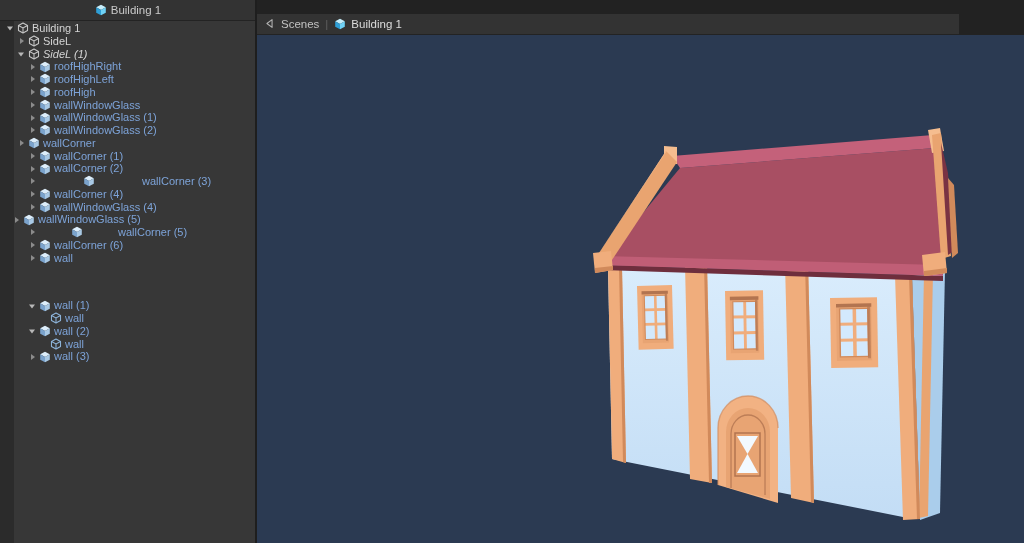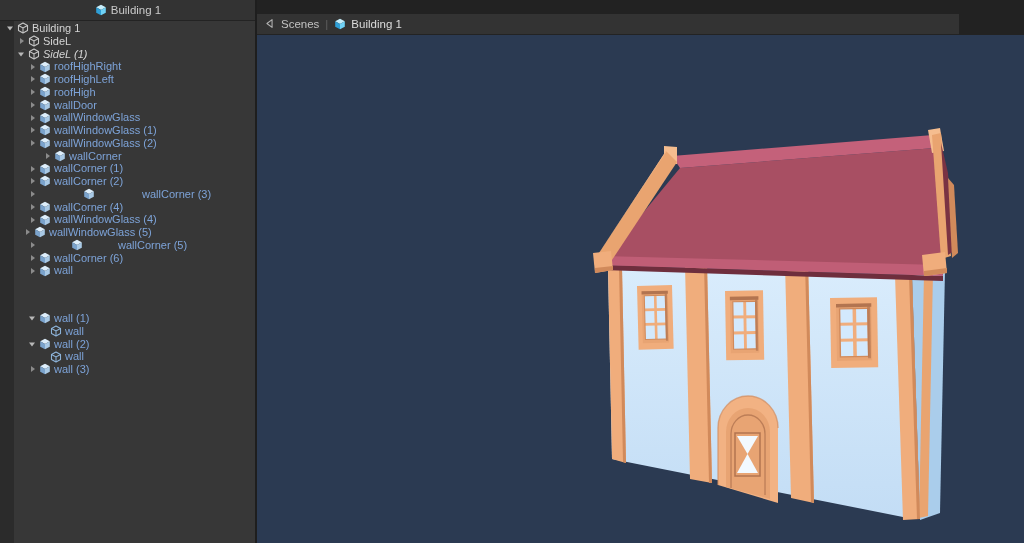--- a/index.html
+++ b/index.html
@@ -121,31 +121,20 @@
         </div>
         <div class="tree-row" style="padding-left: 29px;">
           <span class="arrow closed"></span>
           <span class="t-icon">
             <svg width="12" height="12" viewBox="0 0 14 14">
               <polygon points="7,0.8 12.6,3.9 7,7 1.4,3.9" fill="#ddeefb"></polygon>
               <polygon points="1.4,3.9 7,7 7,13.2 1.4,10.1" fill="#7ba3cc"></polygon>
               <polygon points="12.6,3.9 7,7 7,13.2 12.6,10.1" fill="#a9c9e5"></polygon>
             </svg>
           </span>
-          <span class="lbl prefab">wallDoor</span>
-        </div>
-        <div class="tree-row" style="padding-left: 29px;">
-          <span class="arrow closed"></span>
-          <span class="t-icon">
-            <svg width="12" height="12" viewBox="0 0 14 14">
-              <polygon points="7,0.8 12.6,3.9 7,7 1.4,3.9" fill="#ddeefb"></polygon>
-              <polygon points="1.4,3.9 7,7 7,13.2 1.4,10.1" fill="#7ba3cc"></polygon>
-              <polygon points="12.6,3.9 7,7 7,13.2 12.6,10.1" fill="#a9c9e5"></polygon>
-            </svg>
-          </span>
           <span class="lbl prefab">wallWindowGlass</span>
         </div>
         <div class="tree-row" style="padding-left: 29px;">
           <span class="arrow closed"></span>
           <span class="t-icon">
             <svg width="12" height="12" viewBox="0 0 14 14">
               <polygon points="7,0.8 12.6,3.9 7,7 1.4,3.9" fill="#ddeefb"></polygon>
               <polygon points="1.4,3.9 7,7 7,13.2 1.4,10.1" fill="#7ba3cc"></polygon>
               <polygon points="12.6,3.9 7,7 7,13.2 12.6,10.1" fill="#a9c9e5"></polygon>
             </svg>
@@ -156,21 +145,21 @@
           <span class="arrow closed"></span>
           <span class="t-icon">
             <svg width="12" height="12" viewBox="0 0 14 14">
               <polygon points="7,0.8 12.6,3.9 7,7 1.4,3.9" fill="#ddeefb"></polygon>
               <polygon points="1.4,3.9 7,7 7,13.2 1.4,10.1" fill="#7ba3cc"></polygon>
               <polygon points="12.6,3.9 7,7 7,13.2 12.6,10.1" fill="#a9c9e5"></polygon>
             </svg>
           </span>
           <span class="lbl prefab">wallWindowGlass (2)</span>
         </div>
-        <div class="tree-row" style="padding-left: 44px;">
+        <div class="tree-row" style="padding-left: 18px;">
           <span class="arrow closed"></span>
           <span class="t-icon">
             <svg width="12" height="12" viewBox="0 0 14 14">
               <polygon points="7,0.8 12.6,3.9 7,7 1.4,3.9" fill="#ddeefb"></polygon>
               <polygon points="1.4,3.9 7,7 7,13.2 1.4,10.1" fill="#7ba3cc"></polygon>
               <polygon points="12.6,3.9 7,7 7,13.2 12.6,10.1" fill="#a9c9e5"></polygon>
             </svg>
           </span>
           <span class="lbl prefab">wallCorner</span>
         </div>
@@ -222,21 +211,21 @@
           <span class="arrow closed"></span>
           <span class="t-icon">
             <svg width="12" height="12" viewBox="0 0 14 14">
               <polygon points="7,0.8 12.6,3.9 7,7 1.4,3.9" fill="#ddeefb"></polygon>
               <polygon points="1.4,3.9 7,7 7,13.2 1.4,10.1" fill="#7ba3cc"></polygon>
               <polygon points="12.6,3.9 7,7 7,13.2 12.6,10.1" fill="#a9c9e5"></polygon>
             </svg>
           </span>
           <span class="lbl prefab">wallWindowGlass (4)</span>
         </div>
-        <div class="tree-row" style="padding-left: 24px;">
+        <div class="tree-row" style="padding-left: 13px;">
           <span class="arrow closed"></span>
           <span class="t-icon">
             <svg width="12" height="12" viewBox="0 0 14 14">
               <polygon points="7,0.8 12.6,3.9 7,7 1.4,3.9" fill="#ddeefb"></polygon>
               <polygon points="1.4,3.9 7,7 7,13.2 1.4,10.1" fill="#7ba3cc"></polygon>
               <polygon points="12.6,3.9 7,7 7,13.2 12.6,10.1" fill="#a9c9e5"></polygon>
             </svg>
           </span>
           <span class="lbl prefab">wallWindowGlass (5)</span>
         </div>

